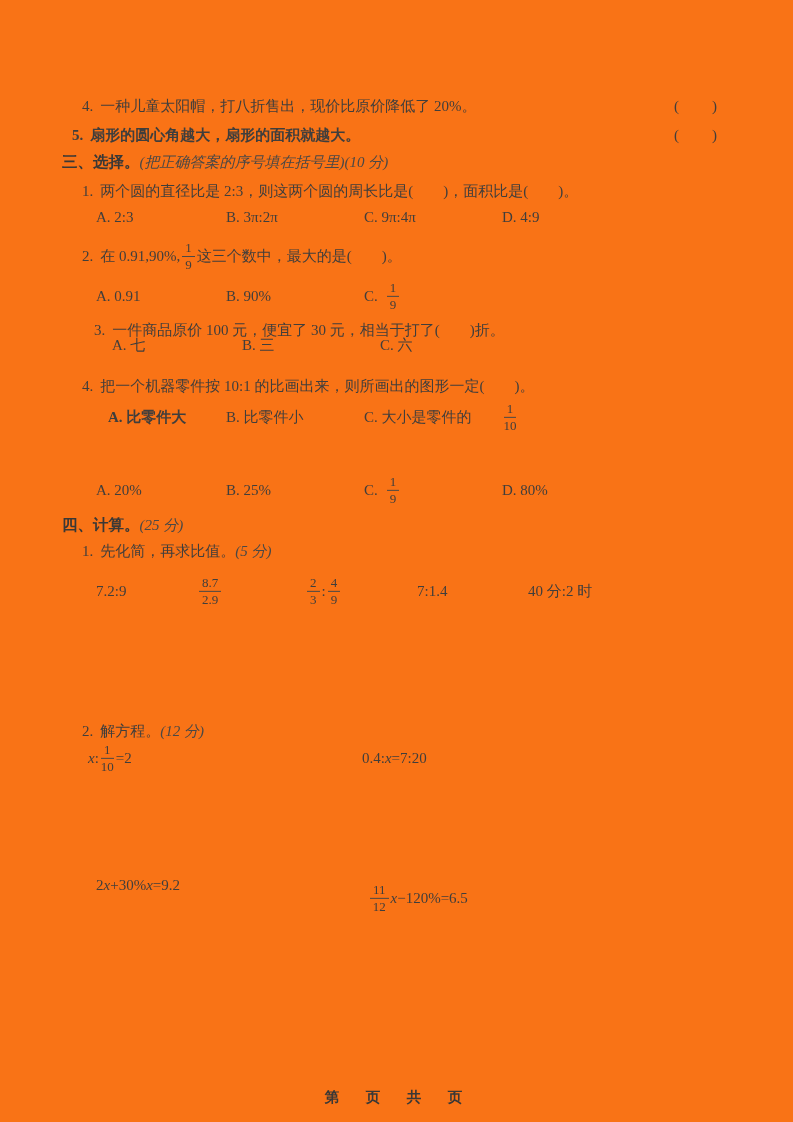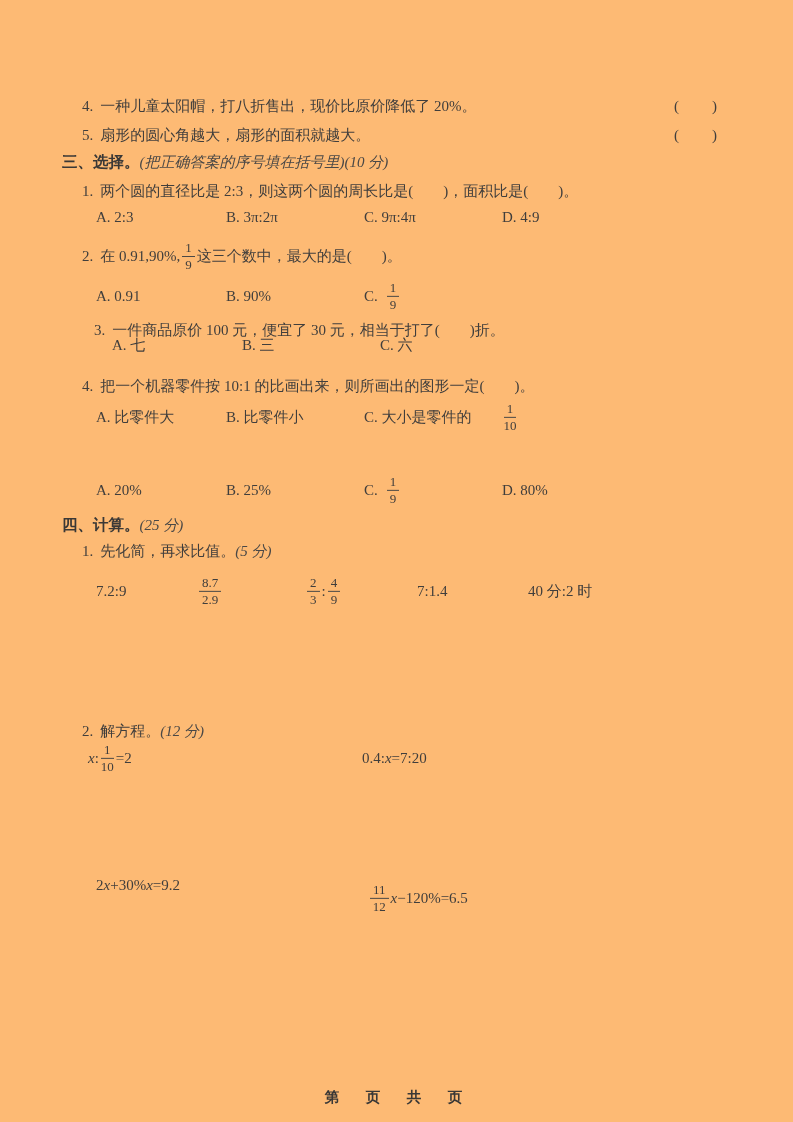--- a/index.html
+++ b/index.html
@@ -1,19 +1,19 @@
 <!DOCTYPE html>
 <html><head>
 <meta charset="utf-8">
 <style>
   html,body{margin:0;padding:0;background:#ffffff;}
   .page{
     position:relative;
     width:793px;height:1122px;
-    background:#fdba74;
+    background:#f97316;
     font-family:"Liberation Serif","DejaVu Serif",serif;
     color:#403e3c;
     font-size:15px;
     overflow:hidden;
   }
   .t{position:absolute;white-space:nowrap;line-height:1.25;}
   .flexline{display:flex;align-items:center;}
   .qnum{margin-right:7px;}
   .hdr{font-weight:700;font-family:"Liberation Sans","DejaVu Sans",sans-serif;font-size:15.5px;color:#3a3836;}
   .note{font-style:italic;font-family:"Liberation Serif",serif;color:#4a4846;}
@@ -33,21 +33,21 @@
 </head>
 <body>
 
 <div class="page">
 
   <div class="t" style="top:97px;left:82px;">
     <span class="qnum">4.</span><span>一种儿童太阳帽，打八折售出，现价比原价降低了 20%。</span>
   </div>
   <div class="t paren" style="top:97px;left:674px;">(　　)</div>
 
-  <div class="t" style="top:126px;left:82px;">
+  <div class="t" style="top:126px;left:72px;font-weight:bold;">
     <span class="qnum">5.</span><span>扇形的圆心角越大，扇形的面积就越大。</span>
   </div>
   <div class="t paren" style="top:126px;left:674px;">(　　)</div>
 
   <div class="t" style="top:152px;left:62px;">
     <span class="hdr">三、</span><span class="hdr">选择。</span><span class="note">(把正确答案的序号填在括号里)(10 分)</span>
   </div>
 
   <div class="t" style="top:182px;left:82px;text-align:center;">
     <span class="qnum">1.</span><span>两个圆的直径比是 2:3，则这两个圆的周长比是(　　)，面积比是(　　)。</span>
@@ -86,21 +86,21 @@
   <div class="optrow" style="top:331px;height:28px;margin-left:16px;">
     <span class="opt" style="left:96px;">A. 七</span>
     <span class="opt" style="left:226px;">B. 三</span>
     <span class="opt" style="left:364px;">C. 六</span>
   </div>
 
   <div class="t" style="top:377px;left:82px;">
     <span class="qnum">4.</span><span>把一个机器零件按 10:1 的比画出来，则所画出的图形一定(　　)。</span>
   </div>
   <div class="optrow" style="top:399px;height:36px;">
-    <span class="opt" style="left:96px;">A. 比零件大</span>
+    <span class="opt" style="left:108px;font-weight:bold;">A. 比零件大</span>
     <span class="opt" style="left:226px;">B. 比零件小</span>
     <span class="opt" style="left:364px;gap:30px;">
       <span>C. 大小是零件的</span>
       <span class="frac">
           <span class="fn">1</span>
           <span class="fd">10</span>
         </span>
     </span>
   </div>
 

